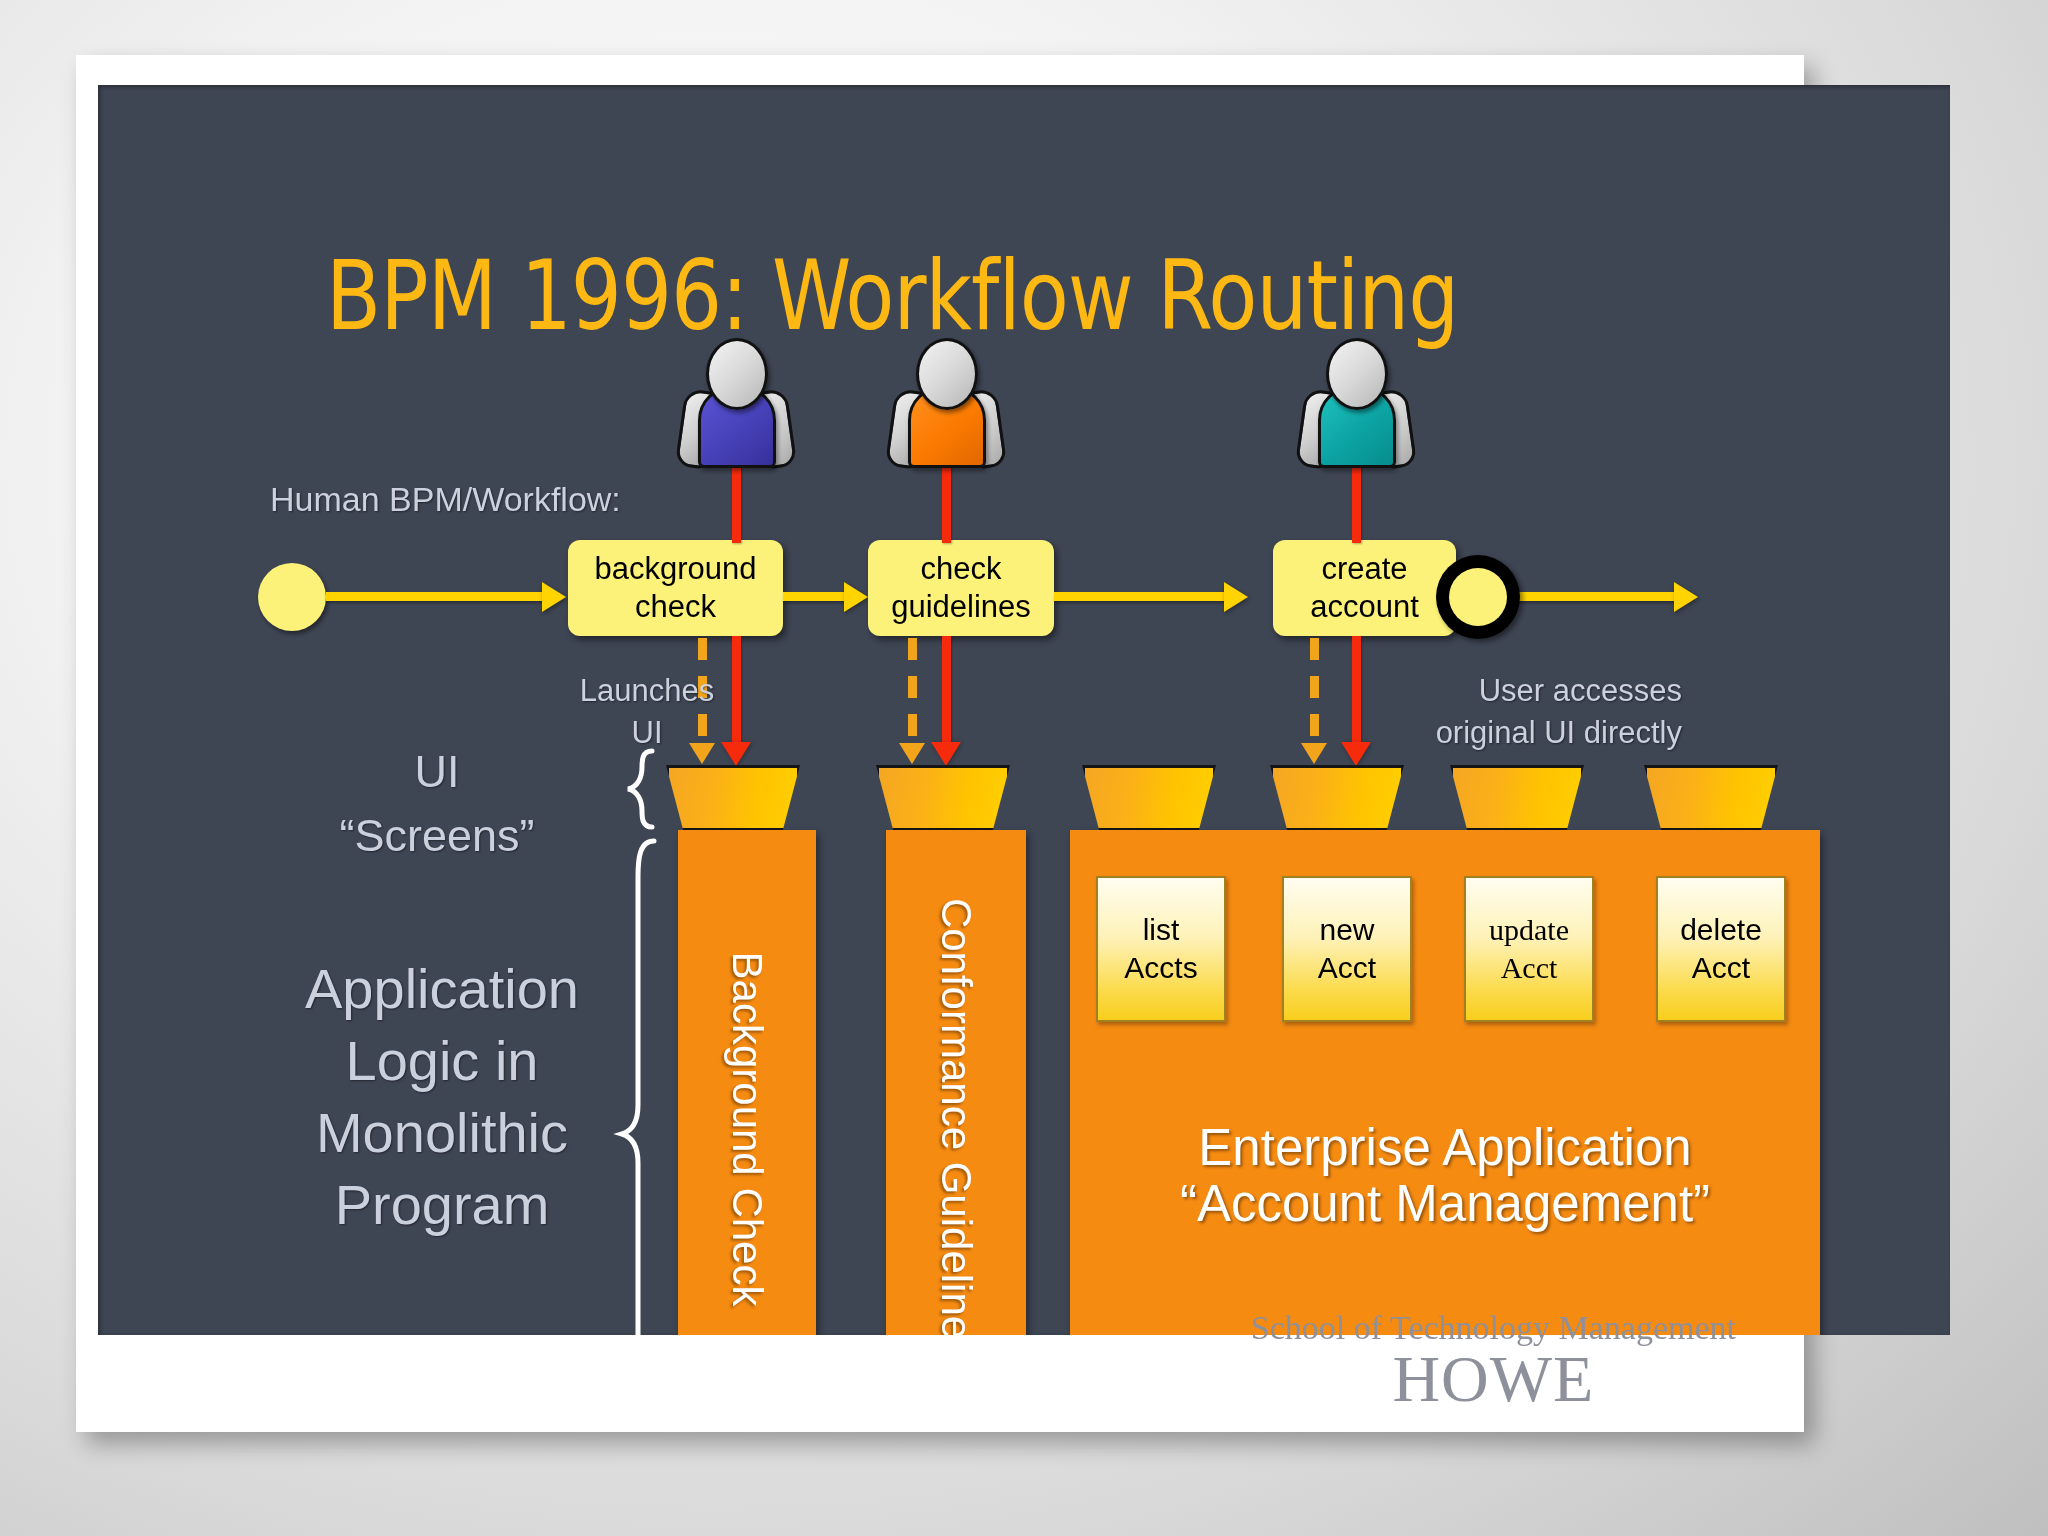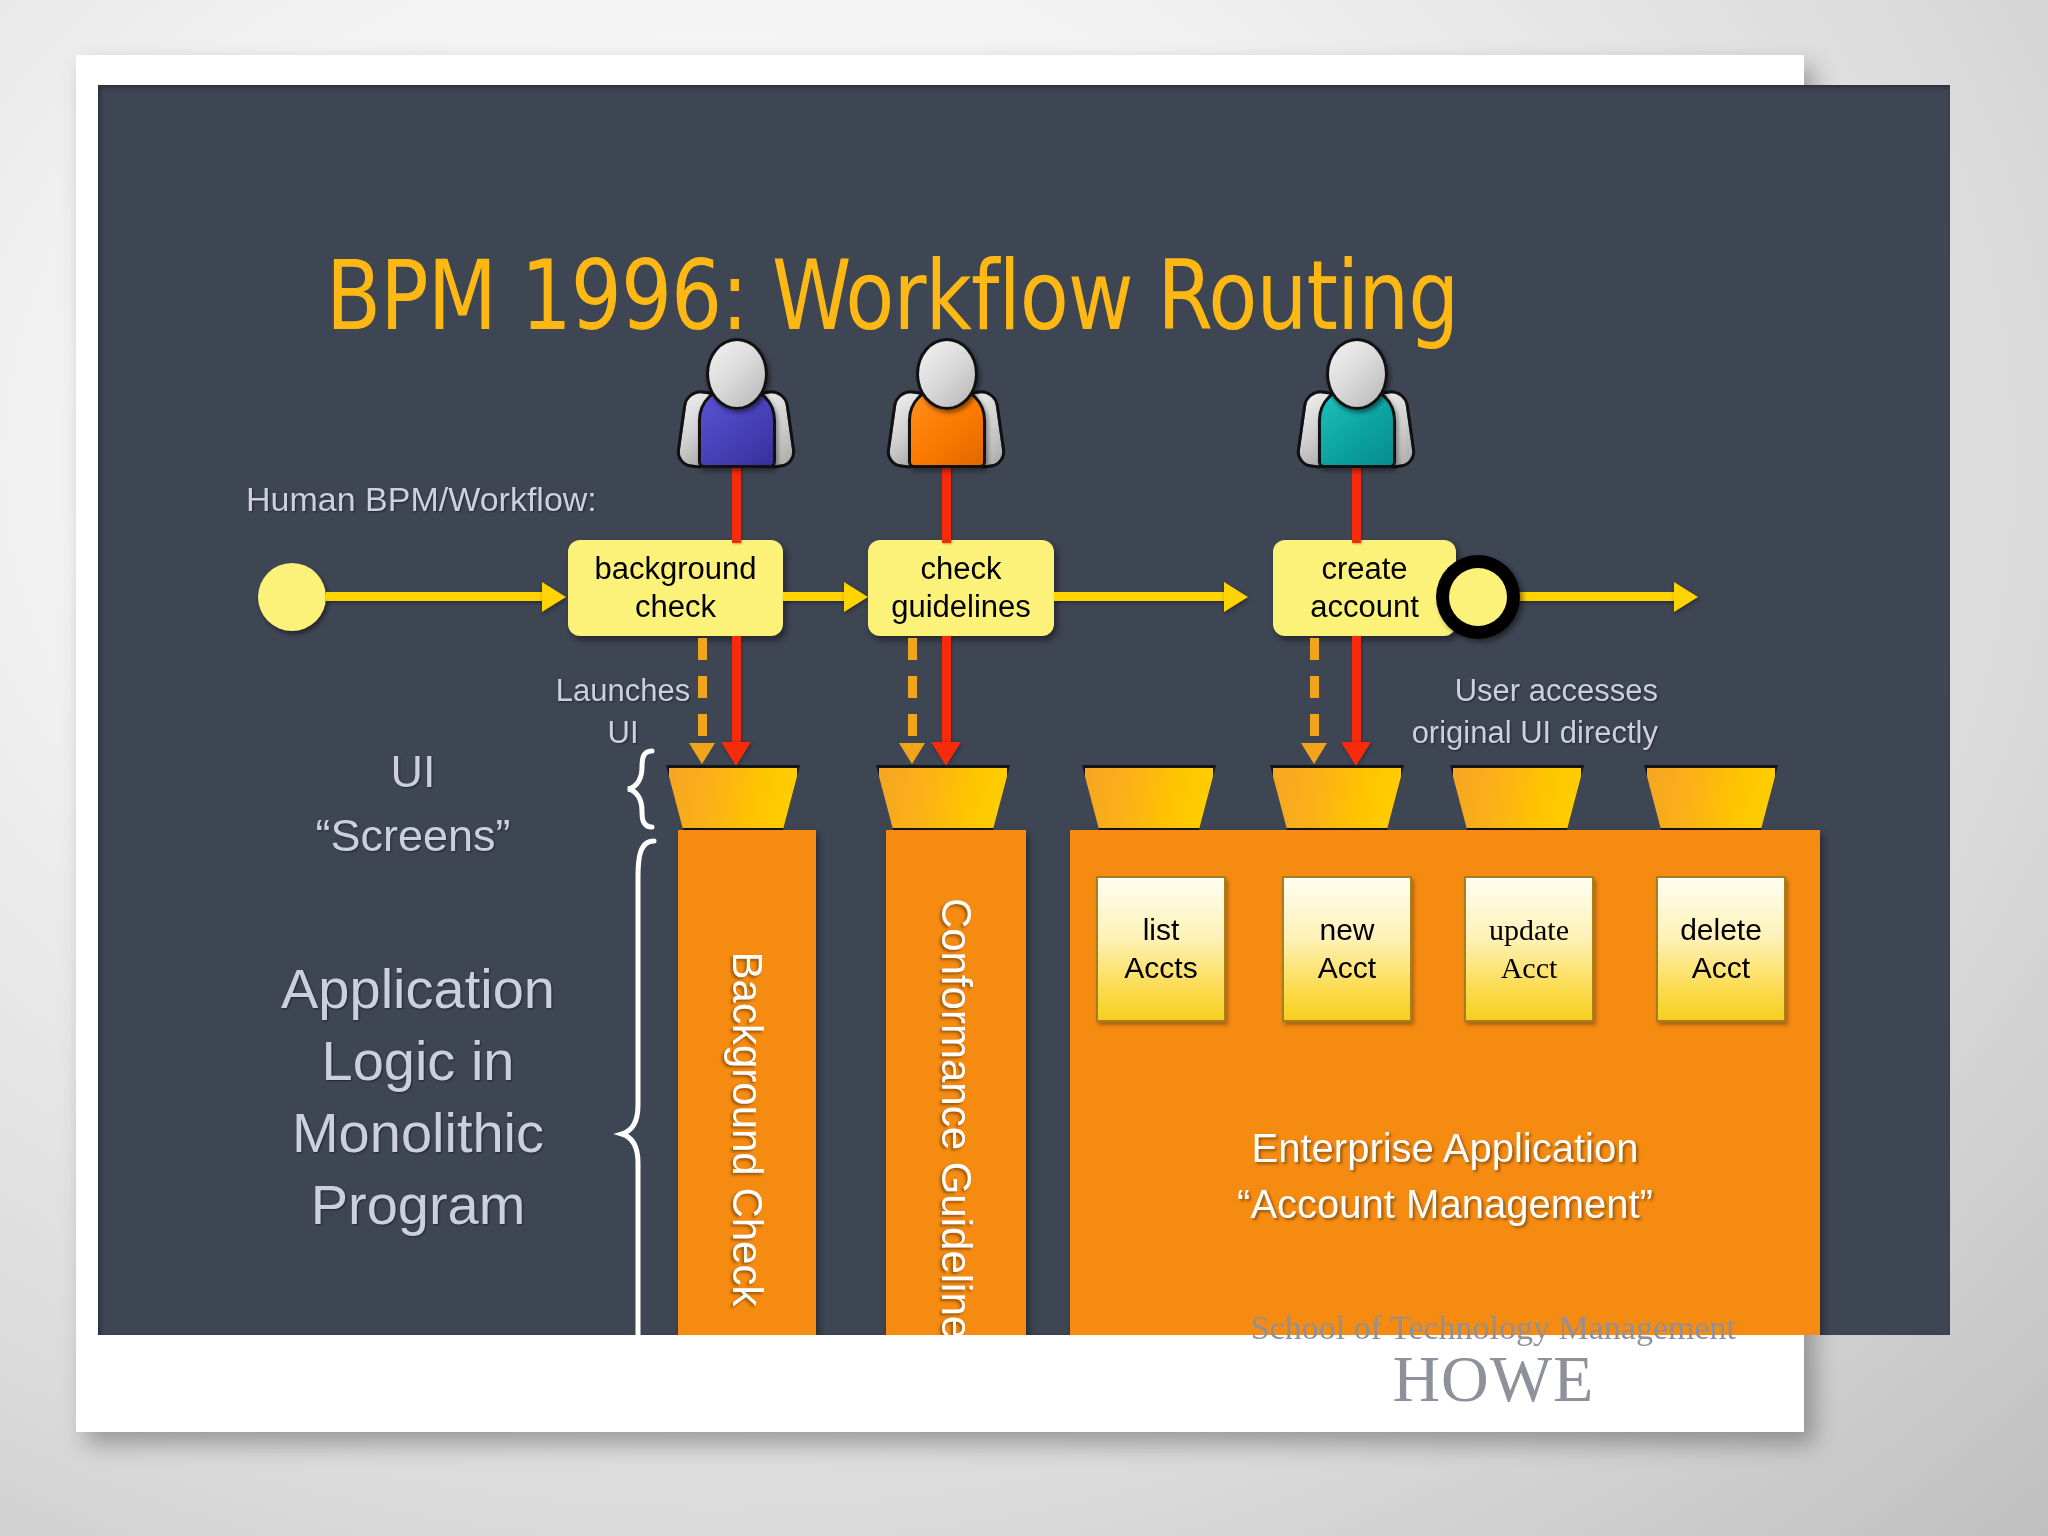--- a/index.html
+++ b/index.html
@@ -29,20 +29,21 @@
     font-size:96px; letter-spacing:-1px;
     color:#FDB813; white-space:nowrap;
     transform: scaleX(0.93); transform-origin: left top;
   }
 
   
   .side-label {
     position:absolute; color:#cbd0dd; text-align:center;
     font-family:"Liberation Sans", sans-serif; font-weight:400;
     text-shadow: 1px 1px 2px rgba(0,0,0,.45);
+    margin-left: 24px;
   }
   #label-human { left:148px; top:395px; width:420px; font-size:34px; text-align:left; color:#ccd1de; }
   #label-ui    { left:150px; top:655px; width:330px; font-size:45px; line-height:64px; }
   #label-applogic { left:130px; top:868px; width:380px; font-size:56px; line-height:72px; }
   #label-launches { left:440px; top:585px; width:170px; font-size:31px; line-height:42px; text-align:center; color:#ccd1de; }
   #label-useracc  { left:1280px; top:585px; width:280px; font-size:31px; line-height:42px; text-align:right; color:#ccd1de; }
 
   
   .wf-start {
     position:absolute; left:160px; top:478px; width:68px; height:68px;
@@ -135,21 +136,21 @@
   }
   .vert-text {
     position:absolute; left:50%; top:50%;
     transform: translate(-50%,-50%) rotate(90deg);
     white-space:nowrap; color:#fff; font-size:42px;
     font-family:"Liberation Sans", sans-serif;
     text-shadow: 2px 2px 3px rgba(0,0,0,.38);
   }
   #ent-app-title {
     position:absolute; left:0; top:290px; width:100%;
-    text-align:center; color:#fff; font-size:40px; line-height:56px;
+    text-align:center; color:#fff; font-size:51px; line-height:56px;
     text-shadow: 2px 2px 3px rgba(0,0,0,.40);
   }
   .acct-box {
     position:absolute; top:46px; width:130px; height:146px;
     background: linear-gradient(to bottom,#FFFDF0 0%,#FEF2B8 42%,#FBDA4A 80%,#F8CE1E 100%);
     border:2px solid #a08020;
     display:flex; align-items:center; justify-content:center; text-align:center;
     font-size:30px; line-height:38px; color:#000;
     box-shadow: 2px 3px 4px rgba(0,0,0,.30);
   }

